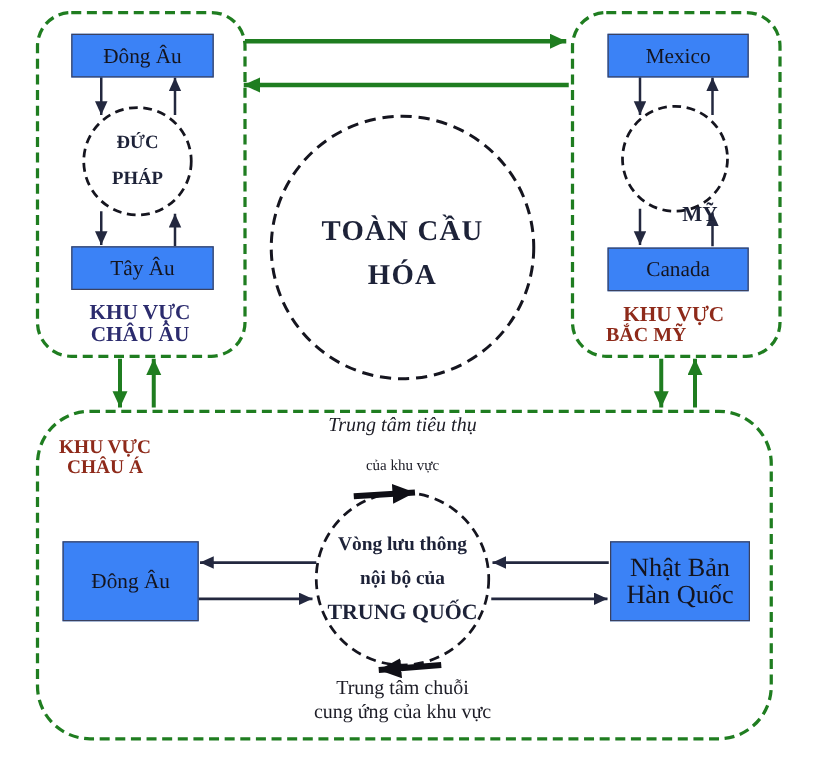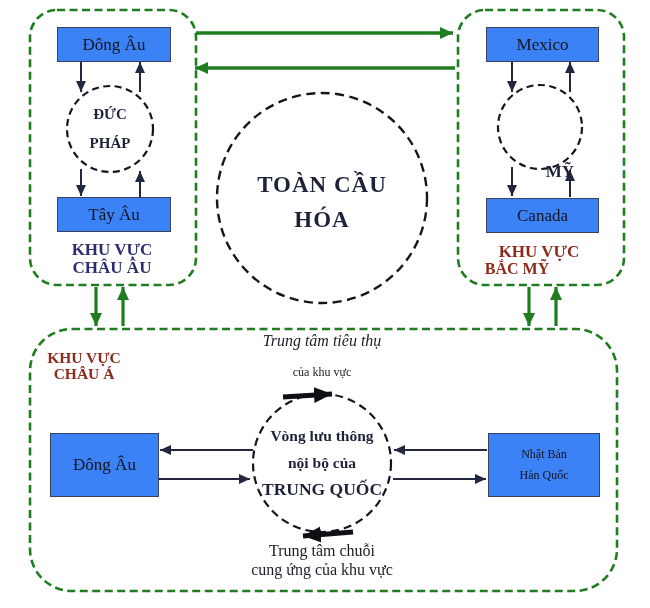--- a/index.html
+++ b/index.html
@@ -103,21 +103,21 @@
   <div class="line caption" style="left:227px;top:365px;width:190px;font-size:12px;">của khu vực</div>
 
   <div class="box" style="left:50px;top:433px;width:107px;height:62px;">
     <span>Đông Âu</span>
   </div>
 
   <div class="line circle-text" style="left:247px;top:427px;width:150px;font-size:15.5px;">Vòng lưu thông</div>
   <div class="line circle-text" style="left:247px;top:454px;width:150px;font-size:15.5px;">nội bộ của</div>
   <div class="line circle-text" style="left:237px;top:479px;width:170px;font-size:17.5px;">TRUNG QUỐC</div>
 
-  <div class="box" style="left:488px;top:433px;width:110px;height:62px;flex-direction:column;font-size:12px;line-height:21px;">
+  <div class="box" style="left:488px;top:433px;width:110px;height:62px;flex-direction:column;font-size:21px;line-height:21px;">
     <span>Nhật Bản</span>
     <span>Hàn Quốc</span>
   </div>
 
   <div class="line caption" style="left:202px;top:561px;width:240px;font-size:16px;">cung ứng của khu vực</div>
   <div class="line caption" style="left:227px;top:542px;width:190px;font-size:16px;">Trung tâm chuỗi</div>
 
 </div>
 
 </body></html>

